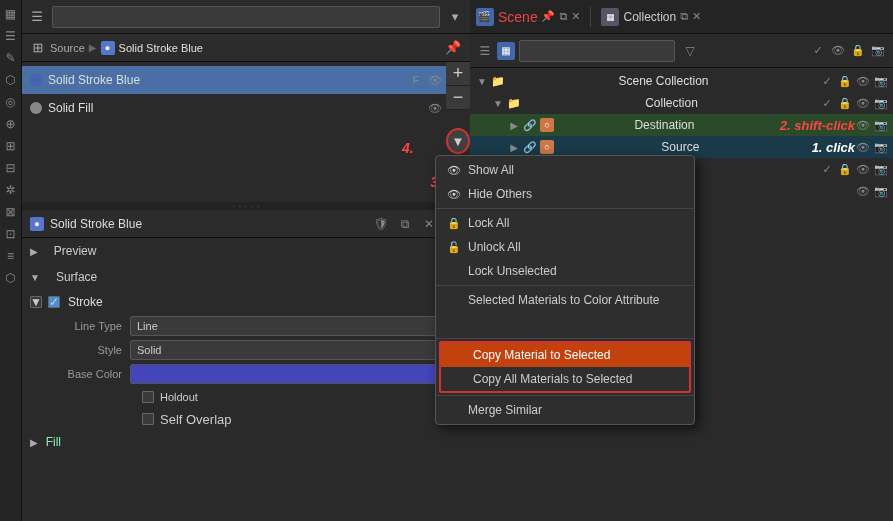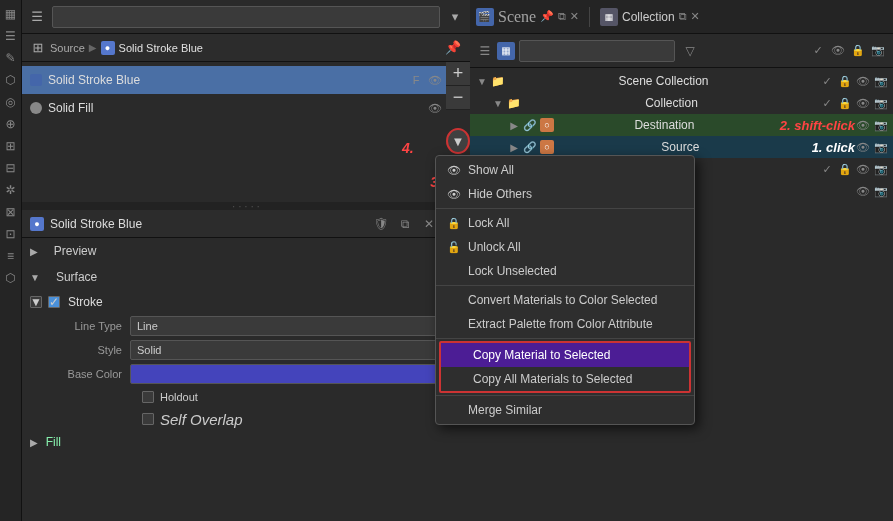--- a/index.html
+++ b/index.html
@@ -408,21 +408,21 @@
       height: 24px;
       display: flex;
       align-items: center;
       padding: 0 10px;
       gap: 6px;
       cursor: pointer;
       font-size: 12px;
       color: #ccc;
     }
     .ctx-item.highlighted {
-      background: #4c1d95;
+      background: #c2410c;
       color: #fff;
     }
 
     .ctx-separator {
       height: 1px;
       background: #444;
       margin: 2px 0;
     }
 
     .ctx-icon {
@@ -590,35 +590,35 @@
     </div>
 
     <div class="check-row">
       <div class="checkbox-square"></div>
       <span style="font-size:11px;color:#ccc;">Holdout</span>
       <div style="margin-left:auto;width:8px;height:8px;background:#666;border-radius:50%;"></div>
     </div>
 
     <div class="check-row">
       <div class="checkbox-square"></div>
-      <span style="font-size:15px;color:#ccc;font-style:italic;">Self Overlap</span>
+      <span style="font-size:13px;color:#ccc;">Self Overlap</span>
       <div style="margin-left:auto;width:8px;height:8px;background:#666;border-radius:50%;"></div>
     </div>
 
     <div class="fill-header">
       <span style="color:#aaa;font-size:10px;">▶</span>
       <span style="font-size:12px;color:#86efac;margin-left:4px;">Fill</span>
     </div>
   </div>
 </div>
 
 <div class="top-header">
   <div style="display:flex;align-items:center;gap:4px;">
     <div style="width:18px;height:18px;background:#4466aa;border-radius:2px;display:flex;align-items:center;justify-content:center;font-size:10px;color:#fff;">🎬</div>
-    <span style="color:#a3a3a3;font-size:16px;font-family:Liberation Serif, serif;">Scene</span>
+    <span style="color:#ef4444;font-size:14px;">Scene</span>
     <div style="color:#888;font-size:11px;">📌</div>
     <div style="color:#888;font-size:11px;">⧉</div>
     <div style="color:#888;font-size:11px;">✕</div>
   </div>
   <div style="width:1px;height:20px;background:#444;margin:0 6px;"></div>
   <div style="display:flex;align-items:center;gap:4px;">
     <div style="width:18px;height:18px;background:#556;border-radius:2px;display:flex;align-items:center;justify-content:center;font-size:9px;color:#fff;">▦</div>
     <span style="color:#ccc;font-size:12px;">Collection</span>
     <div style="color:#888;font-size:11px;">⧉</div>
     <div style="color:#888;font-size:11px;">✕</div>
@@ -762,26 +762,25 @@
   <div class="ctx-item">
     <div class="ctx-icon"></div>
     <span>Lock Unselected</span>
   </div>
 
 
   <div class="ctx-separator"></div>
 
   <div class="ctx-item">
     <div class="ctx-icon"></div>
-    <span>Convert Materials to Color Selected</span>
+    <span>Selected Materials to Color Attribute</span>
   </div>
 
   <div class="ctx-item">
     <div class="ctx-icon"></div>
-    <span>Extract Palette from Color Attribute</span>
   </div>
 
   <div class="ctx-separator"></div>
 
   <div class="ctx-copy-group">
 
     <div class="ctx-item highlighted">
       <div class="ctx-icon"></div>
       <span>Copy Material to Selected</span>
     </div>

